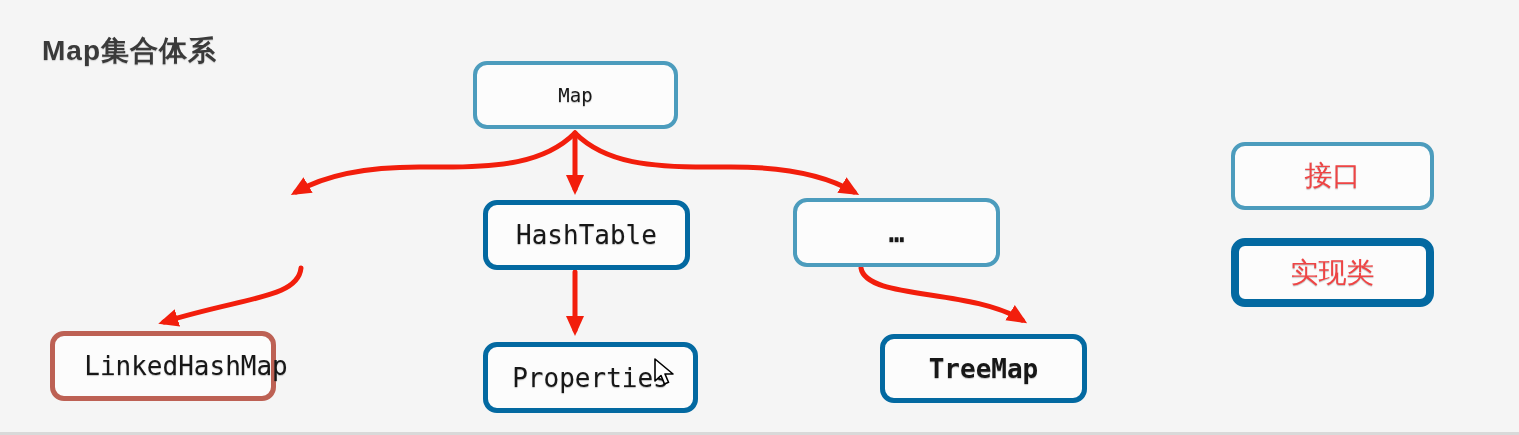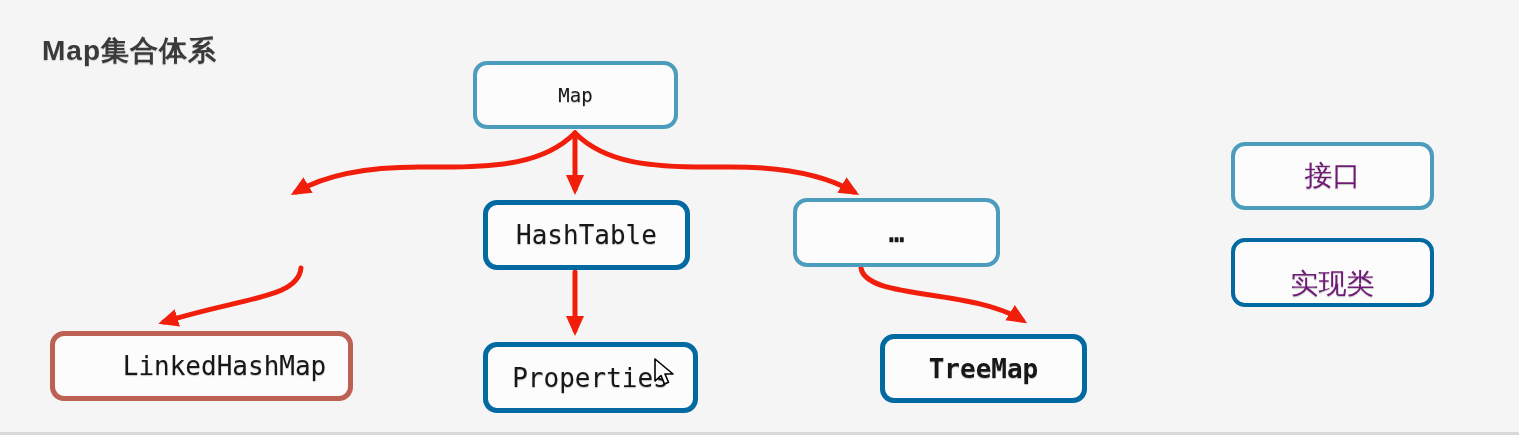--- a/index.html
+++ b/index.html
@@ -42,28 +42,28 @@
     align-items: center;
     justify-content: center;
     font-family: "DejaVu Sans Mono", monospace;
     font-size: 26px;
     color: #171717;
     text-shadow: 0 1px 1px rgba(60,60,60,0.3);
   }
   .iface  { border: 4px solid #4c9cbd; }
   .soft   { border: 5px solid #bd6154; }
   .bright { border: 5px solid #0369a1; }
-  .legend-red { border: 4px solid #0369a1; align-items: flex-end; }
-  .cn { font-family: Liberation Mono, monospace; font-size: 28px; color: #701a75; }
+  .legend-red { border: 8px solid #0369a1; }
+  .cn { font-family: Liberation Mono, monospace; font-size: 28px; color: #ef4444; }
 
   #node-map            { left: 473px; top: 61px;  width: 205px; height: 68px; font-size: 19px; }
   #node-hashmap        { left: 188px; top: 200px; width: 206px; height: 68px; font-weight: 700; }
   #node-hashtable      { left: 483px; top: 200px; width: 207px; height: 70px; }
   #node-others         { left: 793px; top: 198px; width: 207px; height: 69px; font-weight: 700; }
-  #node-linkedhashmap  { left: 50px;  top: 331px; width: 303px; height: 70px; padding-left: 46px; }
+  #node-linkedhashmap  { left: 50px;  top: 331px; width: 226px; height: 70px; padding-left: 46px; }
   #node-properties     { left: 483px; top: 342px; width: 215px; height: 71px; }
   #node-treemap        { left: 880px; top: 334px; width: 207px; height: 69px; font-weight: bold; }
   #legend-interface    { left: 1231px; top: 142px; width: 203px; height: 68px; }
   #legend-impl         { left: 1231px; top: 238px; width: 203px; height: 69px; }
 
   #edges {
     position: absolute;
     left: 0; top: 0;
     width: 1519px; height: 435px;
     pointer-events: none;

